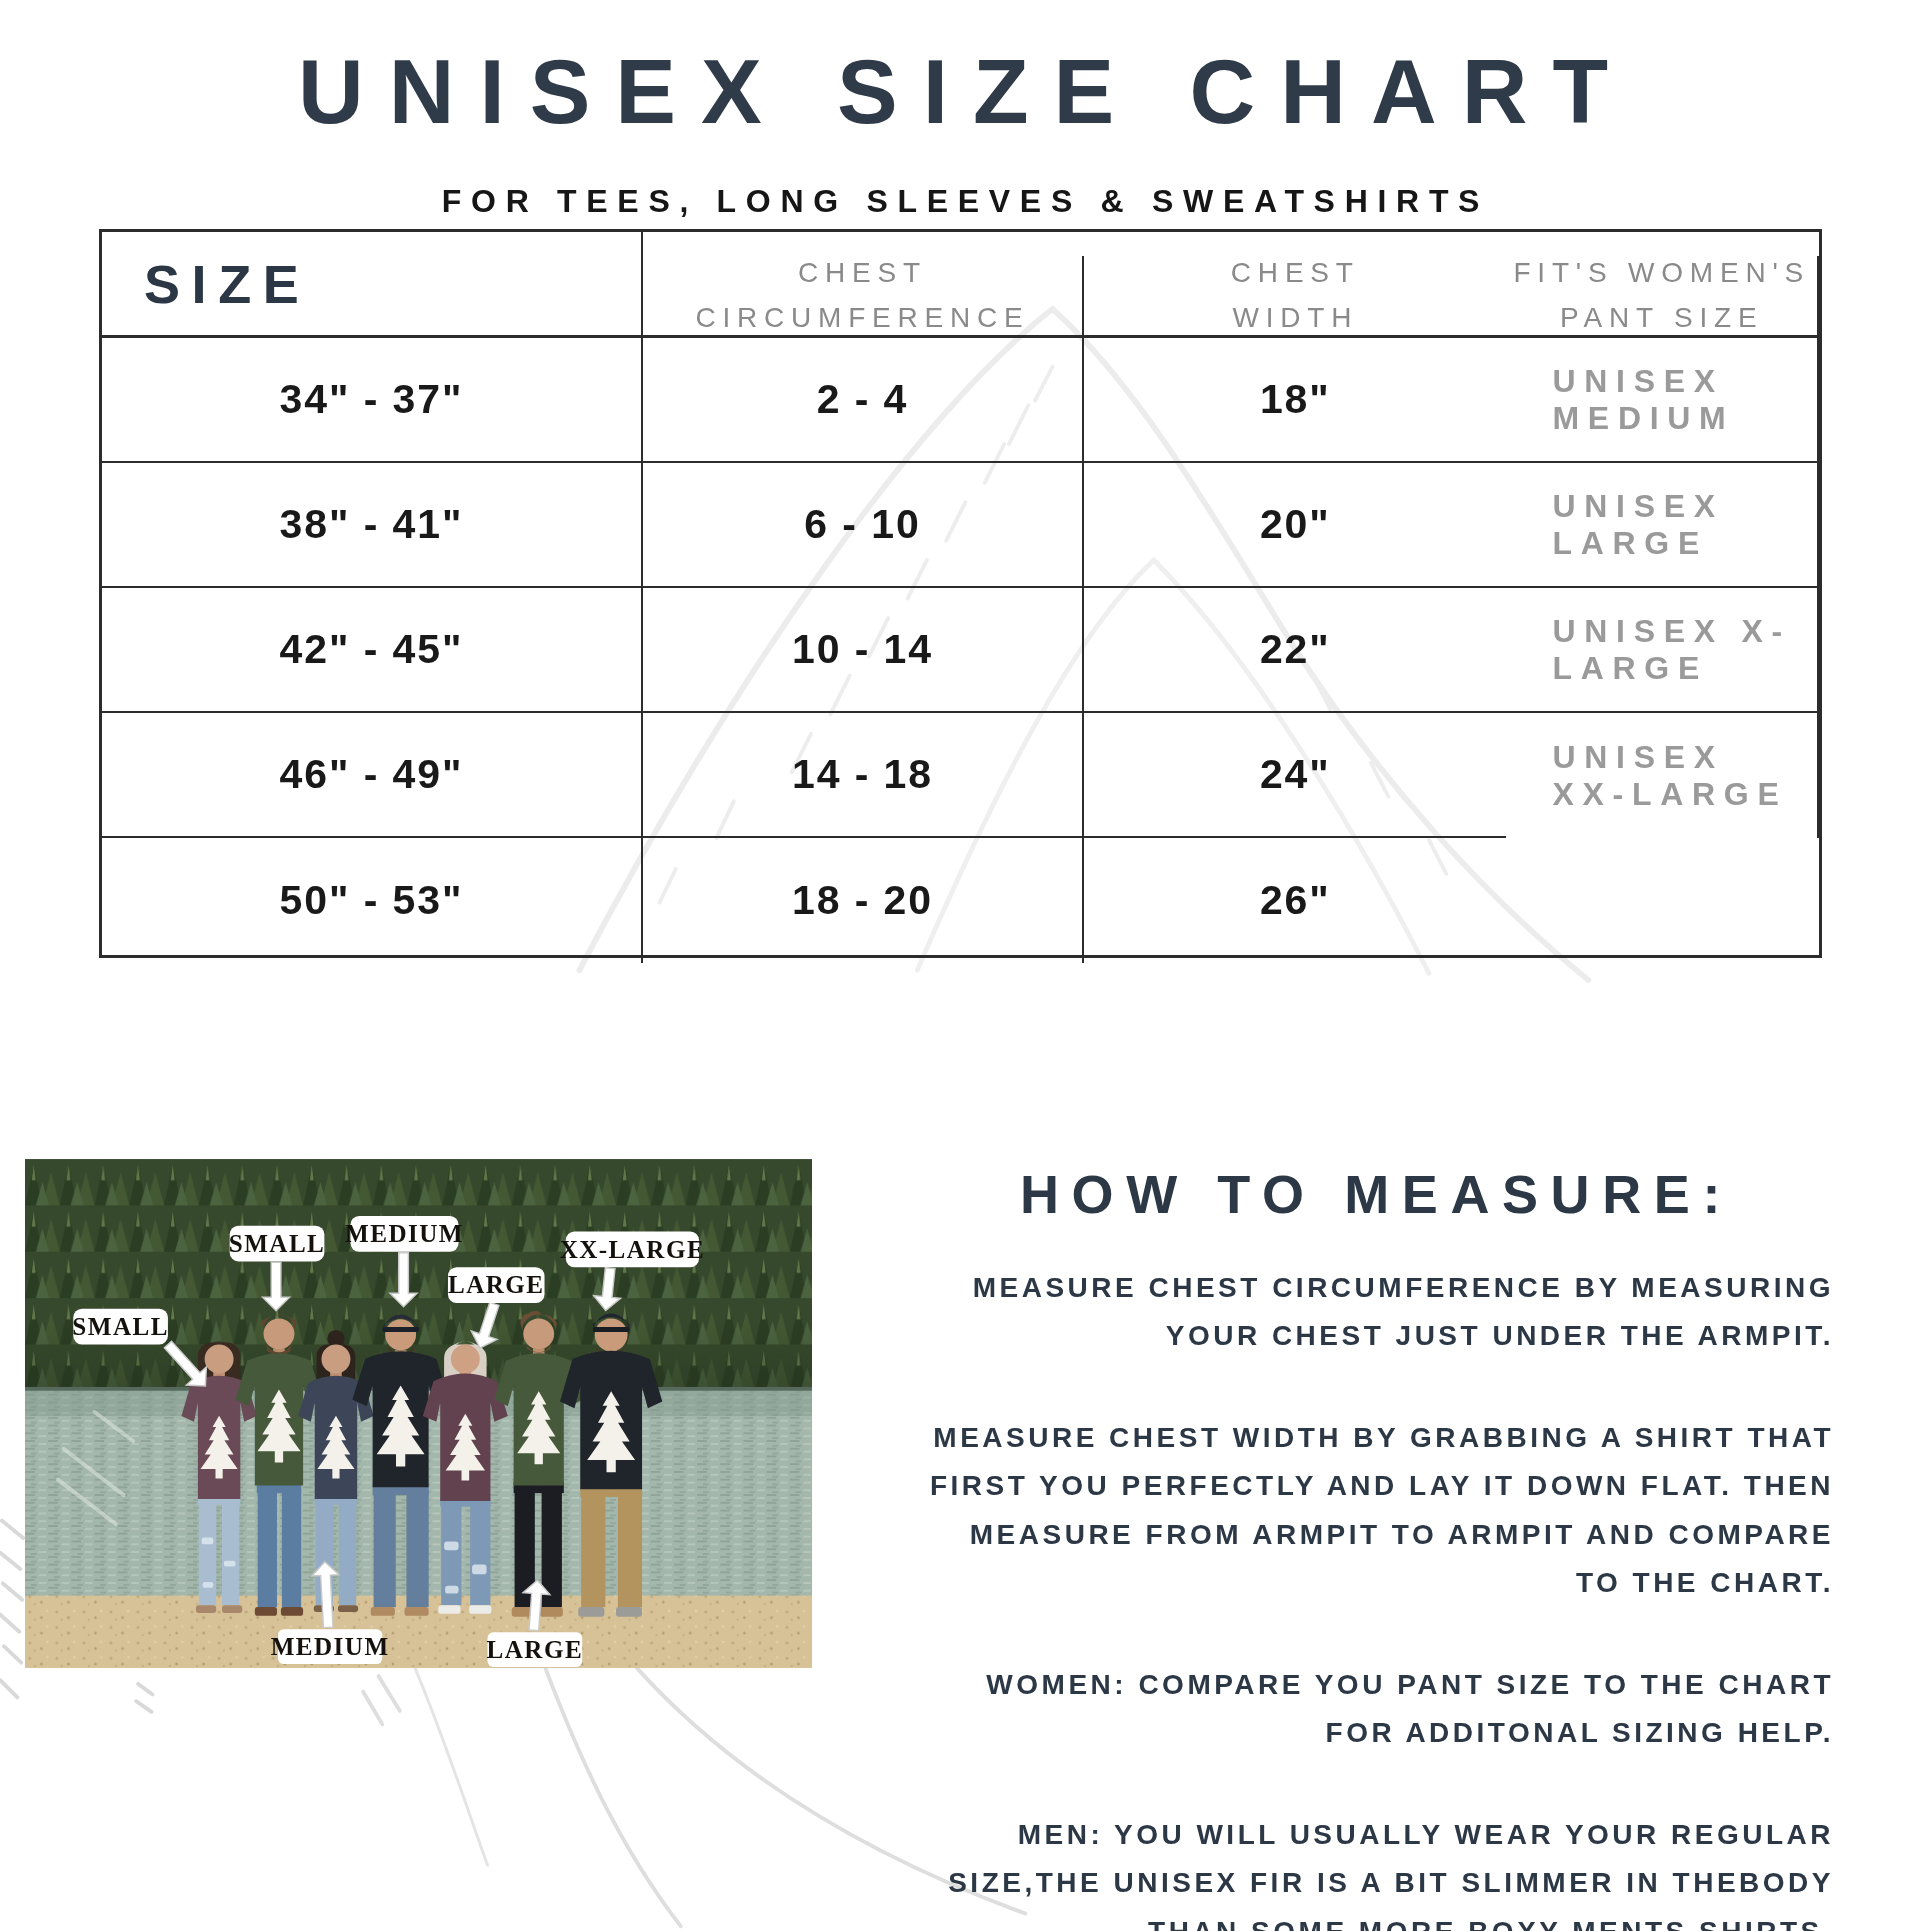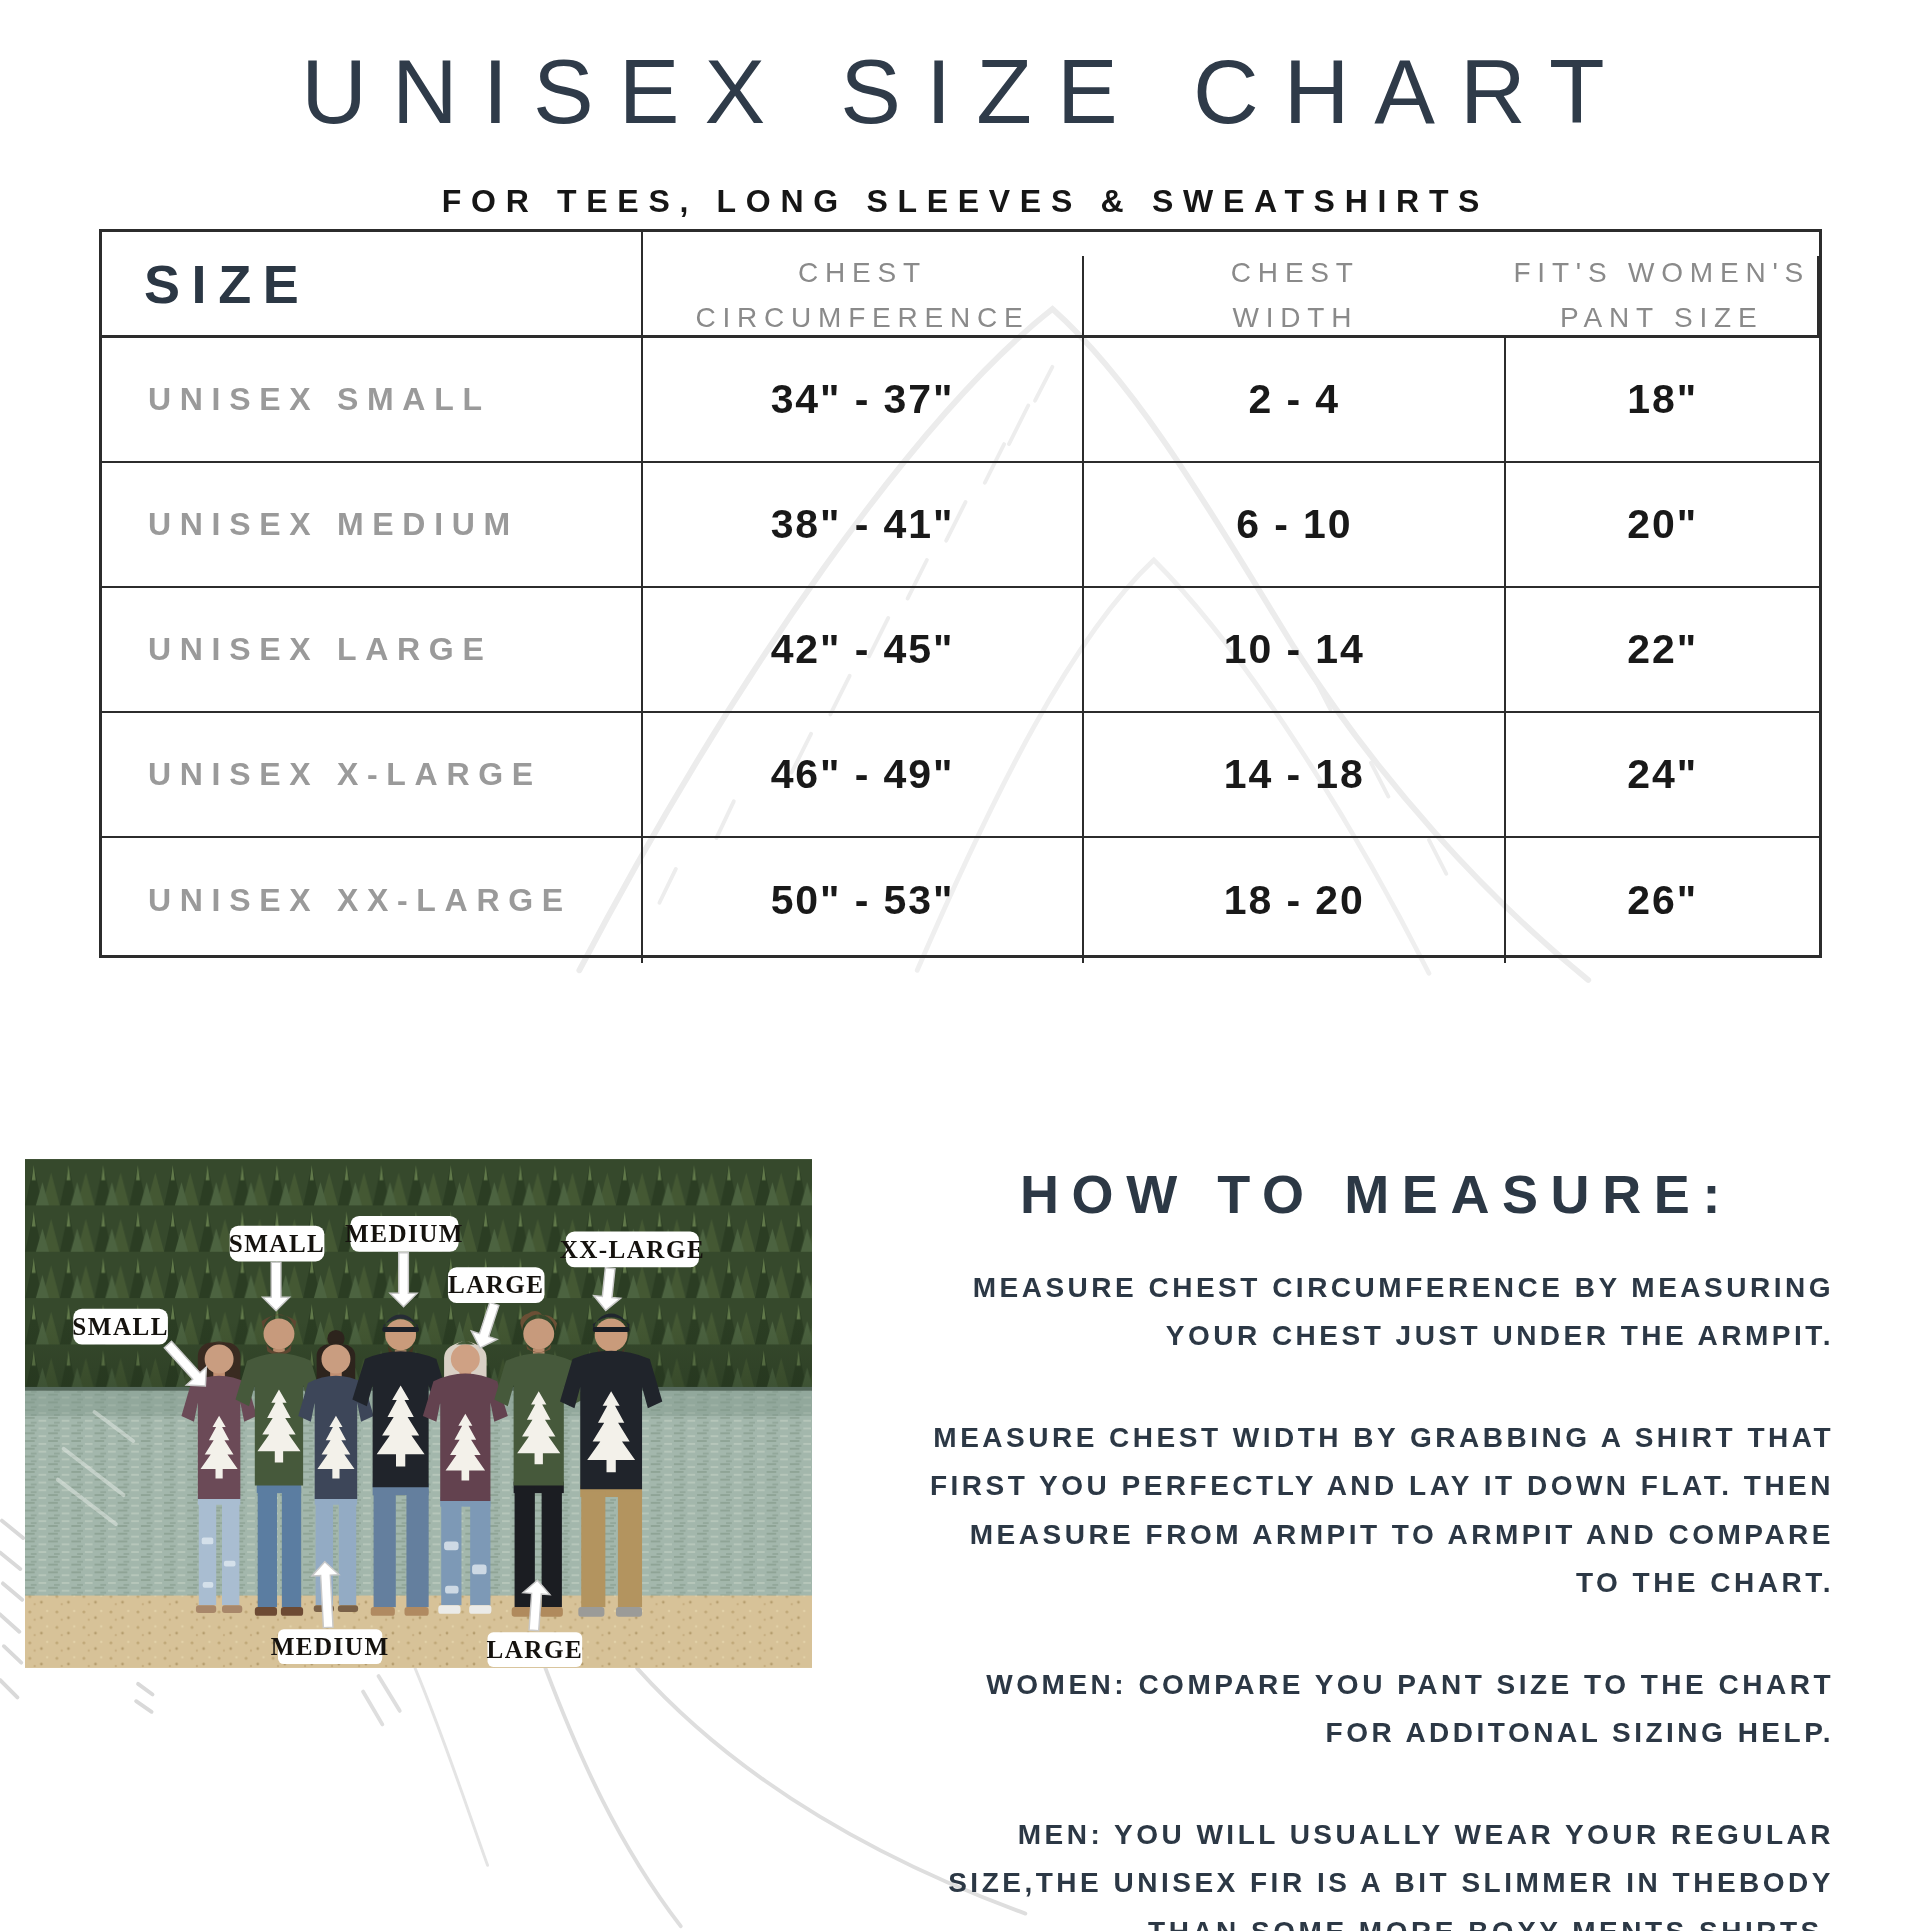--- a/index.html
+++ b/index.html
@@ -1,20 +1,20 @@
 <!DOCTYPE html>
 <html><head>
 <meta charset="utf-8">
 <style>
   html,body{margin:0;padding:0;background:#ffffff;}
   body{width:1931px;height:1931px;position:relative;overflow:hidden;
        font-family:"Liberation Sans",sans-serif;}
   .abs{position:absolute;}
   
-  .title{left:0;top:44px;width:1931px;text-align:center;font-weight:400;
+  .title{left:0;top:44px;width:1931px;text-align:center;font-weight:700;
          font-size:91px;letter-spacing:25px;color:#2f3b49;line-height:1.05;}
   .subtitle{left:0;top:151px;width:1931px;text-align:center;font-weight:700;
             font-size:32px;letter-spacing:9.7px;color:#161616;margin-top:32px;}
   
   .stable{left:99px;top:229px;width:1723px;height:729px;
           display:grid;grid-template-columns:31.5% 25.7% 24.6% 18.2%;
           grid-template-rows:106px repeat(5,125px);
           border:3.9px solid #2c2c2c;box-sizing:border-box;z-index:2;}
   .cell{border-right:2.9px solid #2c2c2c;border-bottom:2.9px solid #2c2c2c;
         display:flex;align-items:center;justify-content:center;
@@ -92,21 +92,20 @@
   <div class="cell hrow hgray w330">
       <span>CHEST CIRCUMFERENCE</span>
     </div>
   <div class="cell hrow hgray w180 c4">
       <span>CHEST WIDTH</span>
     </div>
   <div class="cell hrow hgray w330">
       <span>FIT'S WOMEN'S PANT SIZE</span>
     </div>
 
-  <div class="cell lab">UNISEX SMALL</div>
   <div class="cell val">34" - 37"</div>
   <div class="cell val">2 - 4</div>
   <div class="cell val c4">18"</div>
 
   <div class="cell lab">UNISEX MEDIUM</div>
   <div class="cell val">38" - 41"</div>
   <div class="cell val">6 - 10</div>
   <div class="cell val c4">20"</div>
 
   <div class="cell lab">UNISEX LARGE</div>

